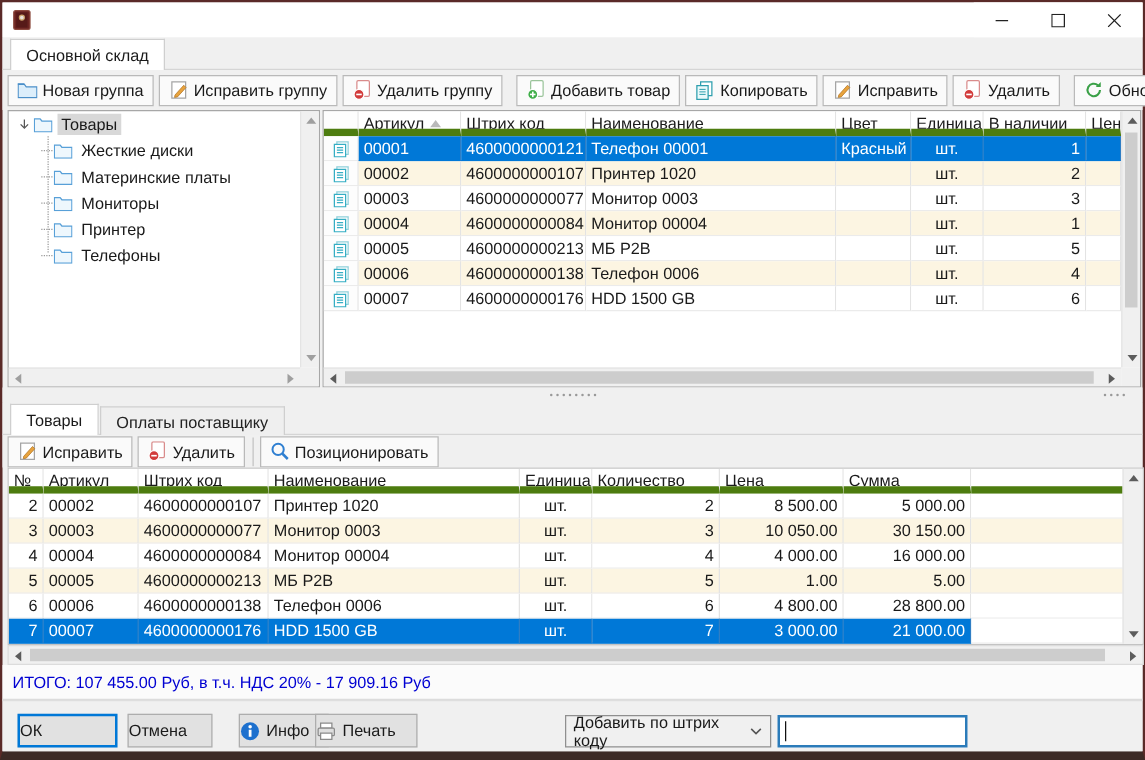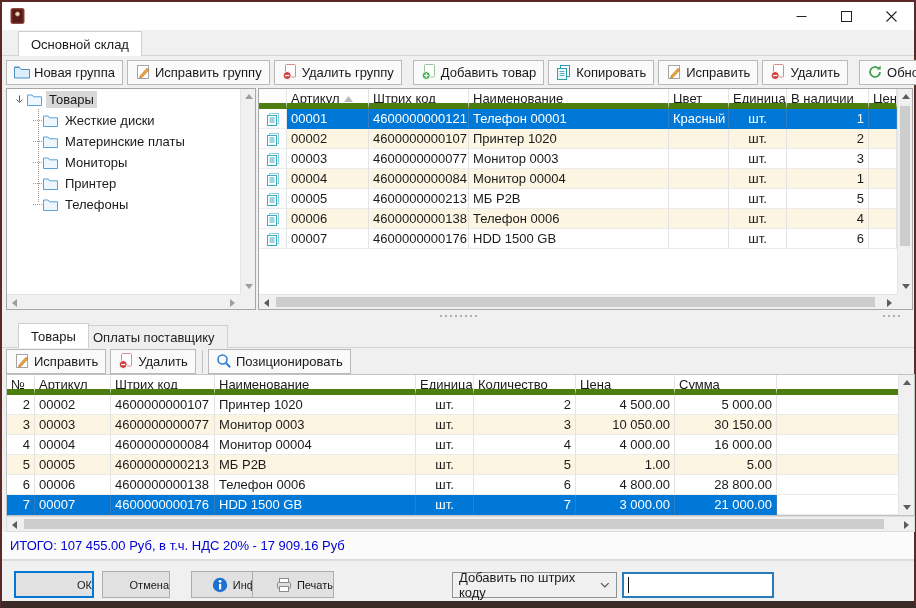--- a/index.html
+++ b/index.html
@@ -13,21 +13,21 @@
   .title-text{margin-left:7px;font-size:13px;}
   .win-controls{position:absolute;right:0;top:0;height:28px;display:flex;}
   .wc-btn{width:45px;height:28px;display:flex;align-items:center;justify-content:center;background:#fff;}
 
   
   .tabstrip{position:absolute;left:0;right:0;background:#f0f0f0;border-bottom:1px solid #d5d5d5;box-sizing:border-box;}
   .tabstrip.ts1{top:28px;height:26px;}
   .tabstrip.ts2{top:320px;height:26px;}
   .tab{position:absolute;bottom:-1px;box-sizing:border-box;border:1px solid #cfcfcf;border-bottom:none;
        display:flex;align-items:center;padding:0 12px;white-space:nowrap;}
-  .tab.active{background:#fff;height:25px;z-index:2;margin-left:10px;}
+  .tab.active{background:#fff;height:25px;z-index:2;}
   .tab.inactive{background:#efefef;height:23px;color:#222;}
 
   
   .toolbar{position:absolute;left:0;right:0;display:flex;align-items:center;background:#f0f0f0;}
   .toolbar.tb1{top:54px;height:32px;padding-left:4px;}
   .toolbar.tb2{top:346px;height:26px;padding-left:4px;}
   .tb-btn{display:inline-flex;align-items:center;gap:4px;height:25px;padding:0 7px;margin-right:4px;
           background:#fafafa;border:1px solid #b9b9b9;box-sizing:border-box;white-space:nowrap;}
   .tb-sep{width:1px;height:23px;background:#c2c2c2;margin:0 5px 0 2px;}
   .tb-btn svg{flex:0 0 auto;}
@@ -85,21 +85,21 @@
   .grip{display:flex;gap:3px;}
   .grip i{width:2px;height:2px;background:#999;border-radius:50%;}
   .grip.side{position:absolute;right:14px;}
 
   
   .statusbar{position:absolute;left:0;right:0;top:530px;height:28px;background:#fbfbfb;border-bottom:1px solid #dcdcdc;
              display:flex;align-items:center;padding-left:8px;box-sizing:border-box;}
   .status-text{color:#0000d2;}
   .footer{position:absolute;left:0;right:0;top:558px;bottom:0;background:#f0f0f0;border-top:1px solid #dedede;}
   .btn{position:absolute;top:10px;height:27px;box-sizing:border-box;background:#e1e1e1;border:1px solid #adadad;
-       display:flex;align-items:center;justify-content:flex-end;gap:5px;font-size:11px;}
+       display:flex;align-items:center;justify-content:flex-start;gap:5px;font-size:13px;}
   .btn.default{border:2px solid #0078d7;}
   .combo{position:absolute;top:11px;left:450px;width:165px;height:26px;box-sizing:border-box;background:#f0f0f0;
          border:1px solid #8f8f8f;display:flex;align-items:center;padding:0 6px;justify-content:center;}
   .bar-input{position:absolute;top:11px;left:620px;width:152px;height:26px;box-sizing:border-box;background:#fff;
          border:2px solid #2b7bb9;display:flex;align-items:center;padding-left:4px;}
   .caret{width:1px;height:16px;background:#111;}
 </style>
 </head>
 <body>
 
@@ -514,21 +514,21 @@
           </div>
         <div class="cell b-fill"></div>
       </div>
       <div class="trow">
         <div class="cell b-num">2</div>
         <div class="cell b-art">00002</div>
         <div class="cell b-bar">4600000000107</div>
         <div class="cell b-name">Принтер 1020</div>
         <div class="cell b-unit">шт.</div>
         <div class="cell b-qty">2</div>
-        <div class="cell b-price">4 500.00</div>
+        <div class="cell b-price">8 500.00</div>
         <div class="cell b-sum">5 000.00</div>
         <div class="cell b-fill"></div>
       </div>
       <div class="trow alt">
         <div class="cell b-num">3</div>
         <div class="cell b-art">00003</div>
         <div class="cell b-bar">4600000000077</div>
         <div class="cell b-name">Монитор 0003</div>
         <div class="cell b-unit">шт.</div>
         <div class="cell b-qty">3</div>

